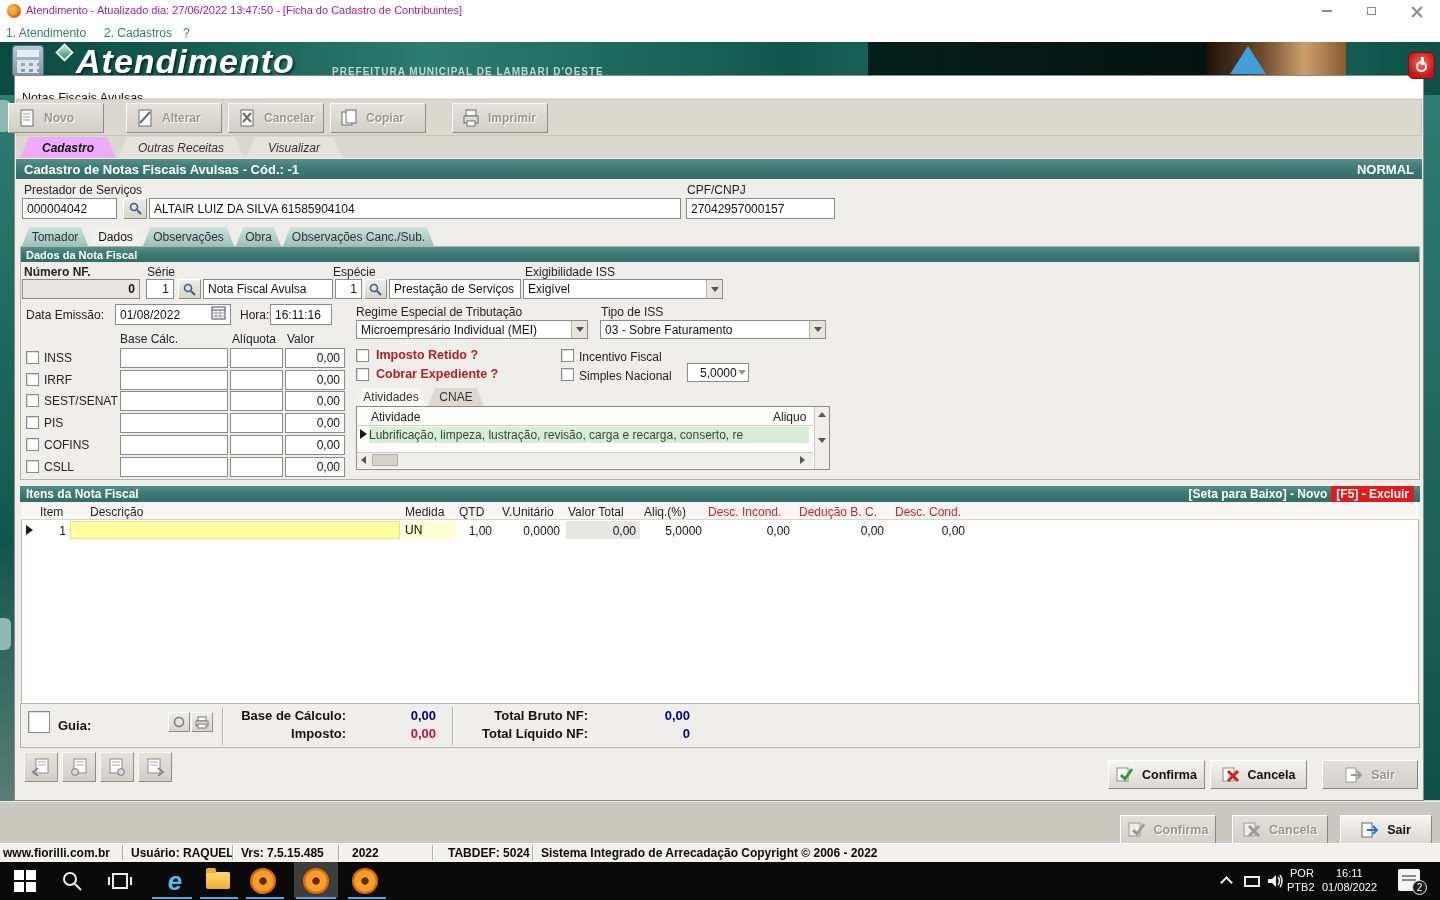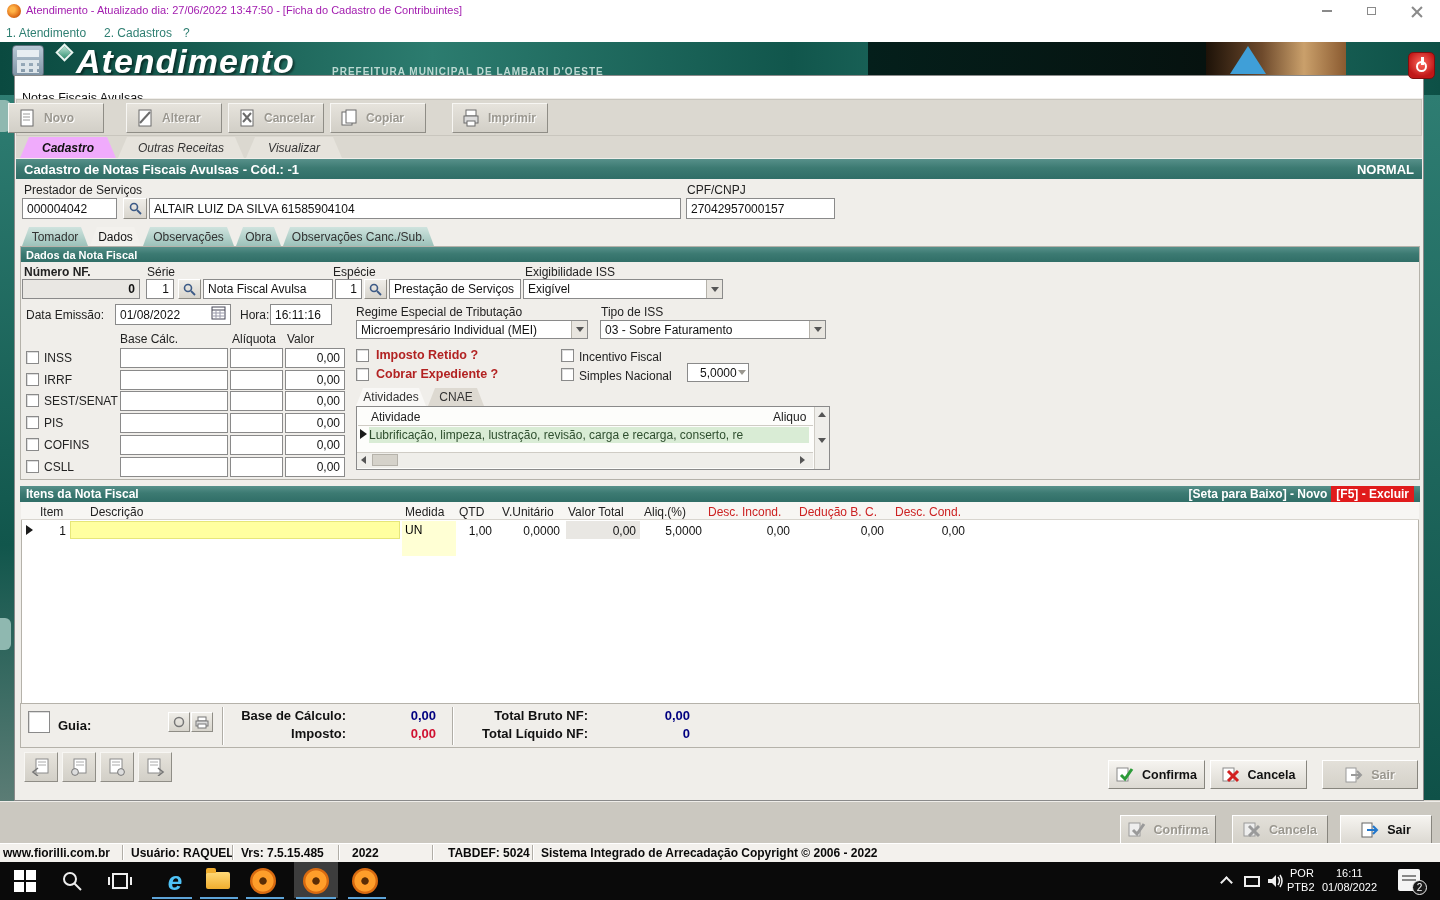--- a/index.html
+++ b/index.html
@@ -377,21 +377,21 @@
   <span class="a gridhead" style="left:502px; top:505px;">V.Unitário</span>
   <span class="a gridhead" style="left:568px; top:505px;">Valor Total</span>
   <span class="a gridhead" style="left:644px; top:505px;">Aliq.(%)</span>
   <span class="a gridhead red" style="left:708px; top:505px;">Desc. Incond.</span>
   <span class="a gridhead red" style="left:799px; top:505px;">Dedução B. C.</span>
   <span class="a gridhead red" style="left:895px; top:505px;">Desc. Cond.</span>
 
   <span class="a mark" style="left:26px; top:525px;"></span>
   <span class="a cellr" style="left:40px; top:524px; width:26px;">1</span>
   <div class="a" style="left:70px; top:521px; width:330px; height:18px; background:#ffffa0; border:1px solid #e6e67a;"></div>
-  <div class="a" style="left:402px; top:521px; width:54px; height:35px; background:#ffffd4; font-size:12px; padding:2px 0 0 3px;">UN</div>
+  <div class="a" style="left:402px; top:521px; width:54px; height:18px; background:#ffffd4; font-size:12px; padding:2px 0 0 3px;">UN</div>
   <span class="a cellr" style="left:448px; top:524px; width:44px;">1,00</span>
   <span class="a cellr" style="left:500px; top:524px; width:60px;">0,0000</span>
   <div class="a" style="left:566px; top:521px; width:74px; height:18px; background:#e9e7e3;"></div>
   <span class="a cellr" style="left:570px; top:524px; width:66px;">0,00</span>
   <span class="a cellr" style="left:644px; top:524px; width:58px;">5,0000</span>
   <span class="a cellr" style="left:720px; top:524px; width:70px;">0,00</span>
   <span class="a cellr" style="left:814px; top:524px; width:70px;">0,00</span>
   <span class="a cellr" style="left:895px; top:524px; width:70px;">0,00</span>
 
   <div class="a" style="left:20px; top:703px; width:1400px; height:45px; background:#f0eeea; border:1px solid #b5b2aa;"></div>

